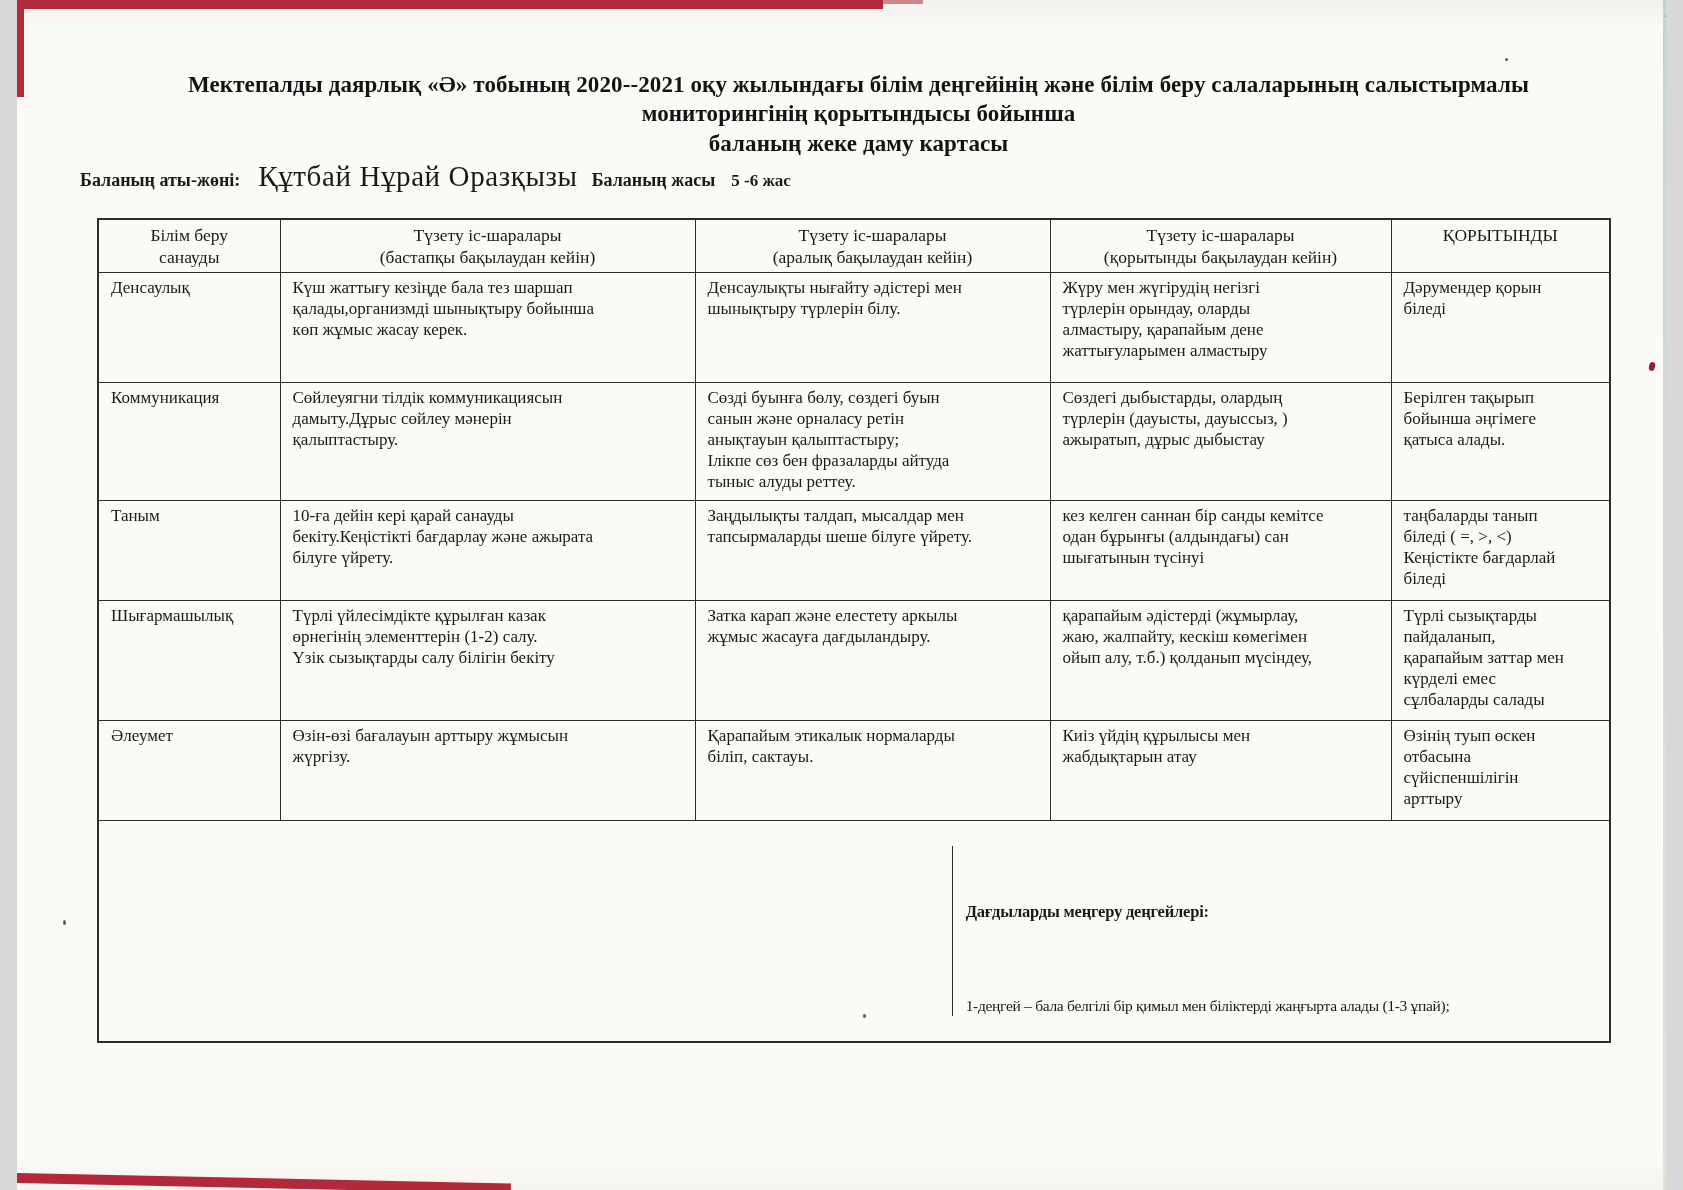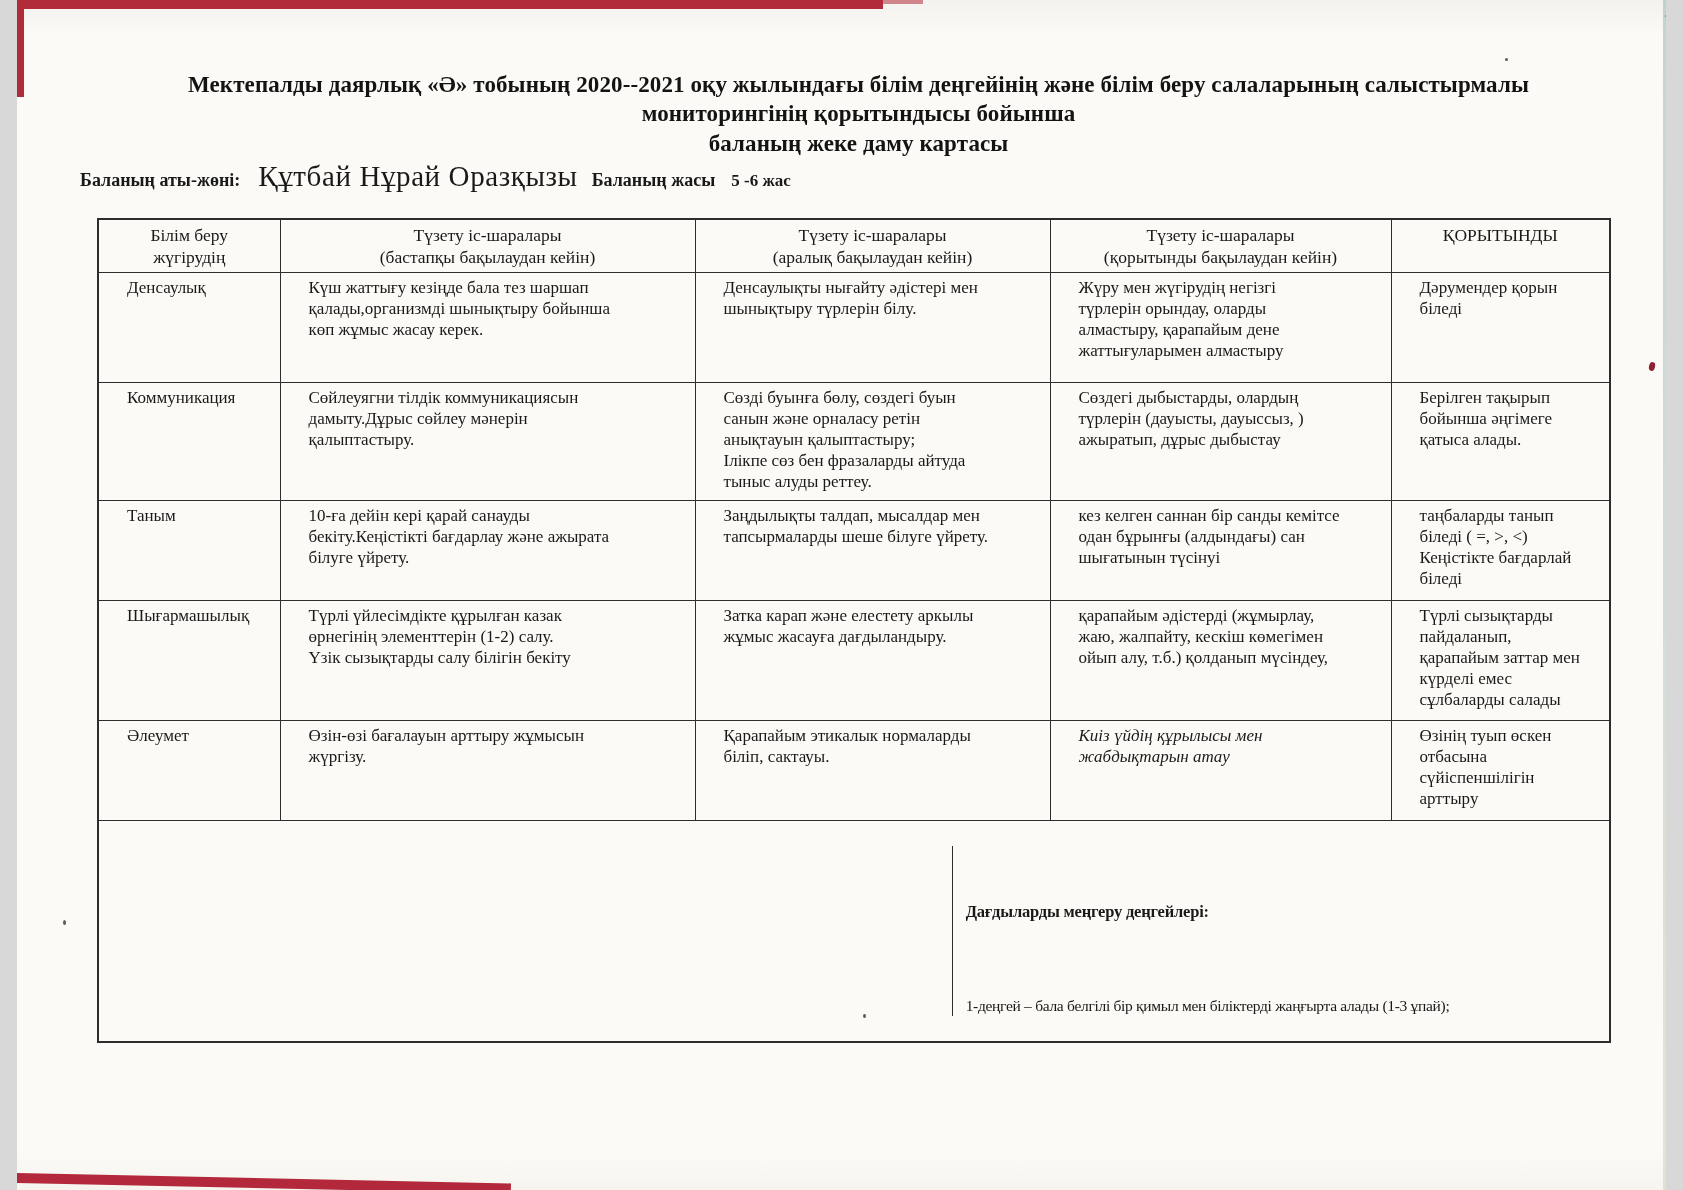--- a/index.html
+++ b/index.html
@@ -27,39 +27,39 @@
   .age-value{font-weight:bold;font-size:17px;margin-left:12px;}
   
   .dev-table{
     position:absolute;left:80px;top:218px;width:1512px;
     border-collapse:collapse;table-layout:fixed;
     border:2.4px solid #2d2d2d;
   }
   .dev-table td,.dev-table th{
     border:1.6px solid #2d2d2d;
     vertical-align:top;
-    padding:4px 10px 4px 28px;
+    padding:4px 10px 4px 12px;
     font-size:17px;line-height:21px;
     white-space:pre-line;
     font-weight:normal;
     text-align:left;
     overflow:hidden;
   }
   .dev-table th{
     text-align:center;font-weight:normal;font-size:17.5px;line-height:22px;
     padding:4px 4px;vertical-align:top;white-space:normal;
   }
   .row-header{height:50px;}
   .row-1{height:110px;}
   .row-2{height:118px;}
   .row-3{height:100px;}
   .row-4{height:120px;}
   .row-5{height:100px;}
   .area-cell{font-weight:bold;font-size:18px;padding-top:5px;}
-  .italic-cell{font-style:italic;}
+  .italic-cell{}
   
   .bottom-cell{padding:4px !important;}
   .bottom-inner{display:flex;height:170px;}
   .bottom-left{width:56.5%;border-right:1.6px solid #2d2d2d;}
   .bottom-right{flex:1;padding:34px 0 0 13px;}
   .levels-heading{
     font-weight:bold;font-size:16.5px;letter-spacing:-.2px;margin:0 0 24px 0;
   }
   .levels-items{width:548px;font-size:15.5px;line-height:26px;letter-spacing:-.3px;}
   
@@ -122,21 +122,21 @@
       <col style="width:182px">
         <col style="width:415px">
         <col style="width:355px">
         <col style="width:341px">
         <col style="width:219px">
     </colgroup>
     <tbody>
         <tr class="row-header">
       <th>
         <div>Білім беру</div>
-        <div>жүгірудің</div>
+        <div>санауды</div>
       </th>
       <th>
         <div>Түзету іс-шаралары</div>
         <div>(бастапқы бақылаудан кейін)</div>
       </th>
       <th>
         <div>Түзету іс-шаралары</div>
         <div>(аралық бақылаудан кейін)</div>
       </th>
       <th>

